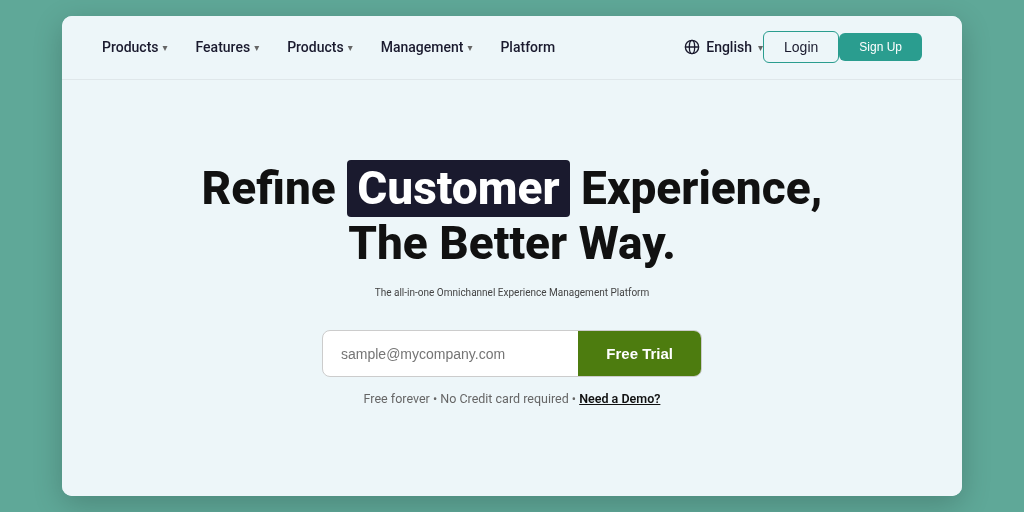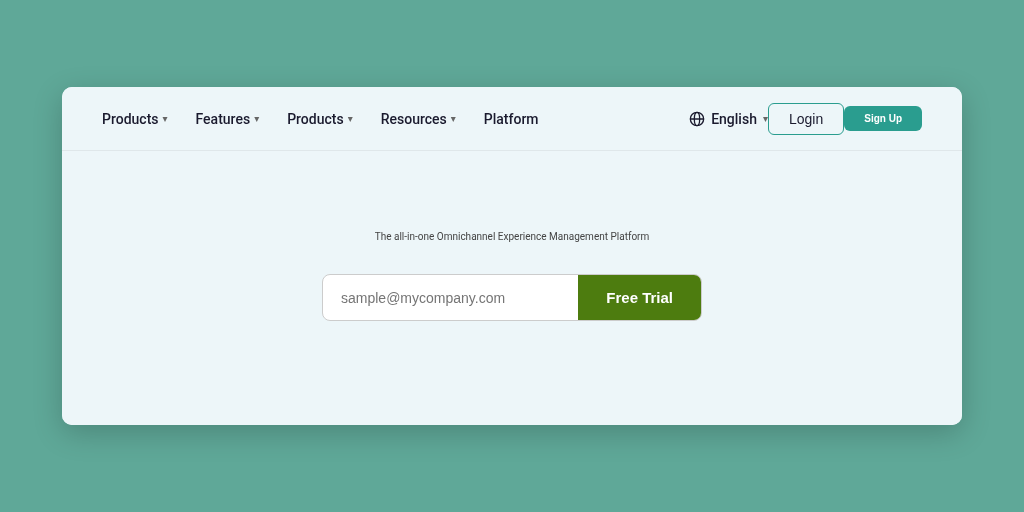--- a/index.html
+++ b/index.html
@@ -88,22 +88,22 @@
       font-weight: 500;
       cursor: pointer;
     }
 
     .btn-signup {
       padding: 7px 20px;
       border: none;
       background: #2a9d8f;
       color: #fff;
       border-radius: 6px;
-      font-size: 10px;
-      font-weight: 700;
+      font-size: 12px;
+      font-weight: 400;
       cursor: pointer;
     }
 
     
     .hero {
       display: flex;
       flex-direction: column;
       align-items: center;
       justify-content: center;
       padding: 80px 40px 90px;
@@ -191,21 +191,21 @@
       </div>
       <div class="nav-item">
         <span>Features</span>
         <span class="chevron">▾</span>
       </div>
       <div class="nav-item">
         <span>Products</span>
         <span class="chevron">▾</span>
       </div>
       <div class="nav-item">
-        <span>Resources</span>
+        <span>Management</span>
         <span class="chevron">▾</span>
       </div>
       <div class="nav-item">
         <span>Platform</span>
       </div>
     </div>
 
     <div class="nav-right">
       <div class="lang-selector">
         <svg class="globe-icon" viewBox="0 0 24 24" fill="none" stroke="#1a1a2e" stroke-width="2">
@@ -215,22 +215,33 @@
         </svg>
         <span>English</span>
         <span class="chevron">▾</span>
       </div>
       <button class="btn-login">Login</button>
       <button class="btn-signup">Sign Up</button>
     </div>
   </nav>
 
   <section class="hero">
+    <h1 class="hero-heading">
+      <span>Refine</span>
+      <span class="highlight">Customer</span>
+      <span>Experience,</span>
+      <br>
+      <span>The Better Way.</span>
+    </h1>
     <p class="hero-subheading">The all-in-one Omnichannel Experience Management Platform</p>
 
     <div class="cta-row">
       <input class="cta-input" type="email" placeholder="sample@mycompany.com" style="">
       <button class="cta-button">Free Trial</button>
     </div>
 
+    <p class="cta-footer">
+      <span>Free forever • No Credit card required •</span>
+      <a href="#">Need a Demo?</a>
+    </p>
   </section>
 
 </div>
 
 </body></html>

